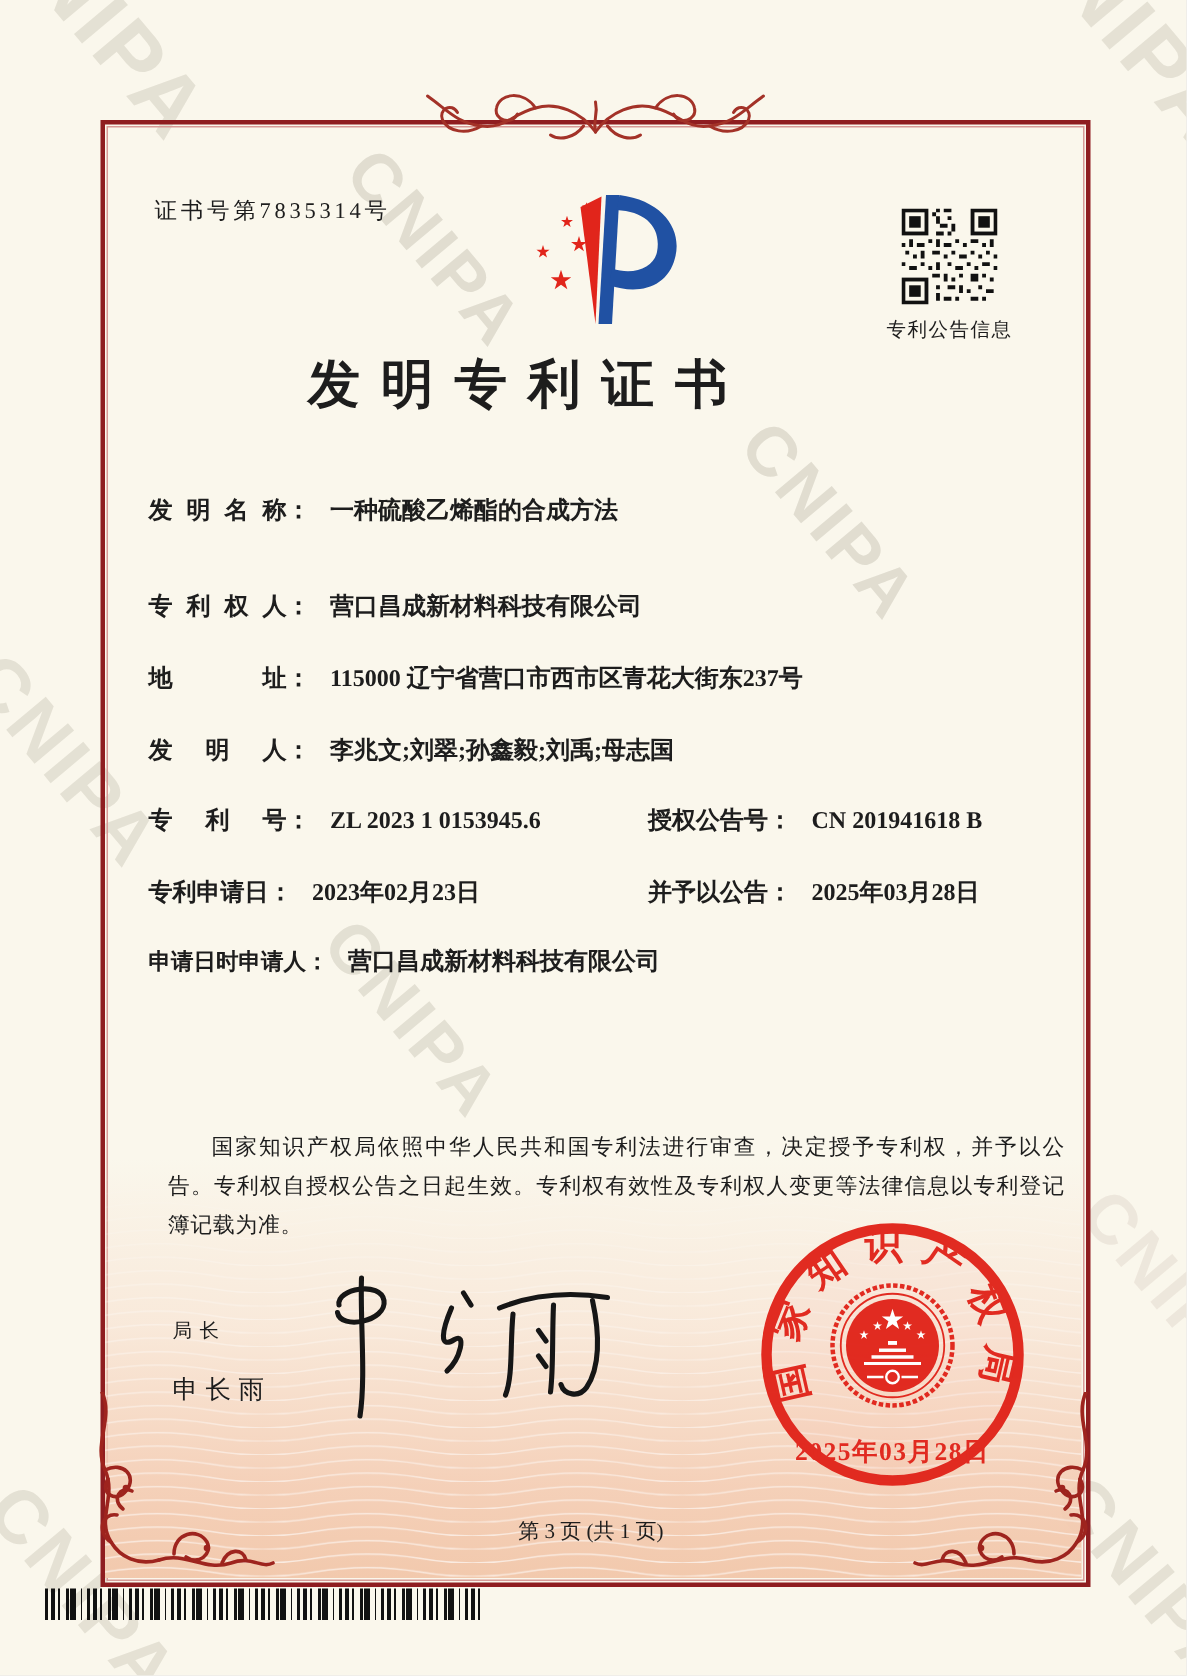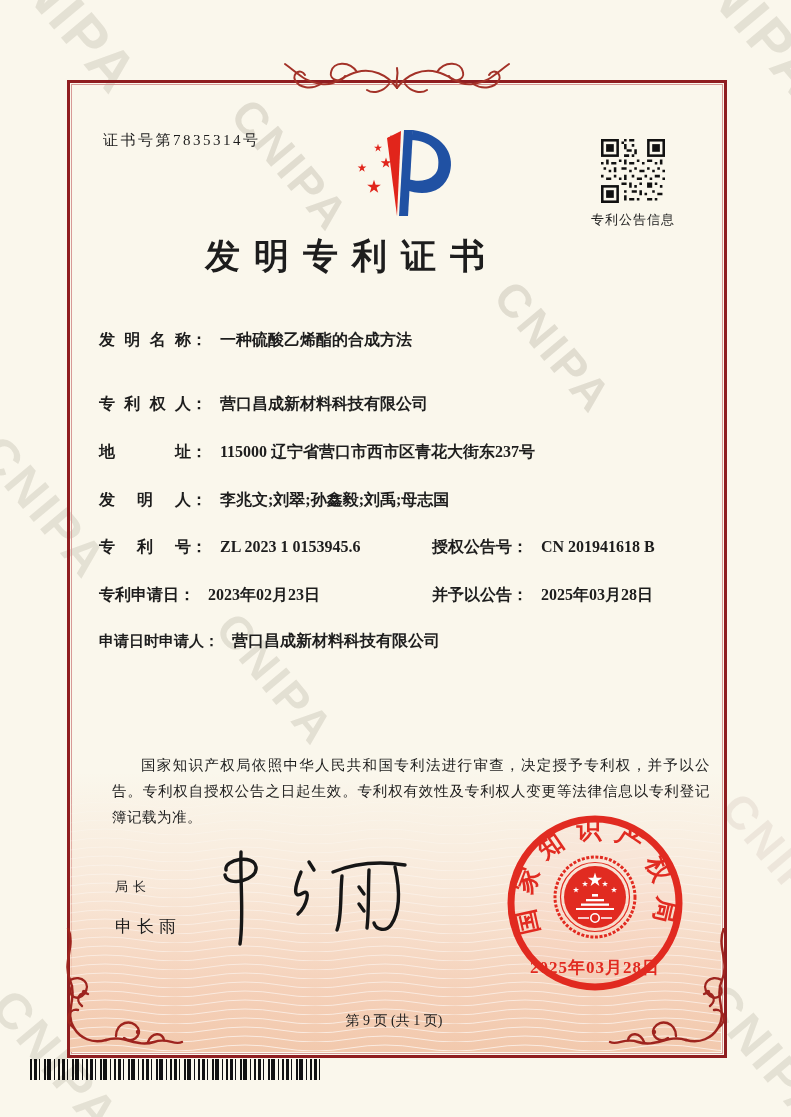--- a/index.html
+++ b/index.html
@@ -241,17 +241,17 @@
           <rect x="-9" y="2" width="18" height="2.3"></rect>
           <rect x="-14" y="6.5" width="28" height="2.3"></rect>
           <rect x="-19" y="11" width="38" height="2"></rect>
         </g>
         <circle cx="0" cy="21" r="4.2" fill="none" stroke="#fff" stroke-width="1.6"></circle>
         <path d="M-17,21 H-6 M6,21 H17" stroke="#fff" stroke-width="1.6"></path>
       </g>
       <text x="91" y="164" text-anchor="middle" font-size="17" font-weight="bold" fill="#e1251b" letter-spacing="1" font-family="Liberation Serif,serif">2025年03月28日</text>
     </svg>
 
-    <div class="footer">第 9 页 (共 1 页)</div>
+    <div class="footer">第 3 页 (共 1 页)</div>
   </div>
 
   <div class="barcode"></div>
 </div>
 
 </body></html>

